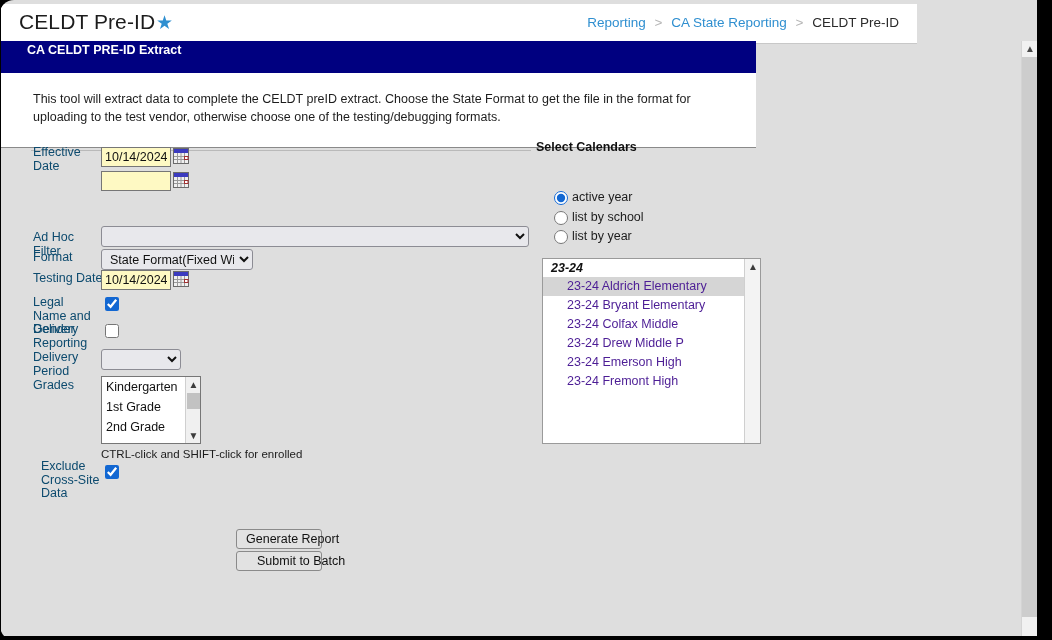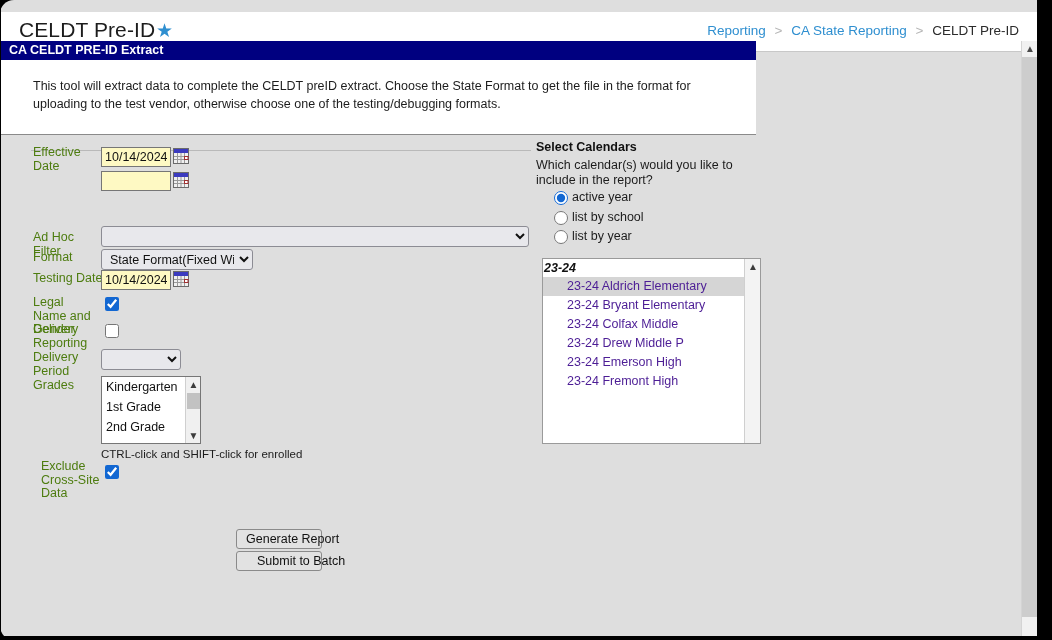--- a/index.html
+++ b/index.html
@@ -24,22 +24,22 @@
     position: absolute;
     left: 1px; top: 0;
     width: 1036px; height: 636px;
     background: #dedede;
     overflow: hidden;
   }
 
   
   #title-bar {
     position: absolute;
-    left: 0; top: 12px;
-    width: 1036px; height: 40px;
+    left: 0; top: 4px;
+    width: 916px; height: 40px;
     background: #ffffff;
     border-bottom: 1px solid #c8c8c8;
   }
   #page-title {
     position: absolute;
     left: 18px; top: 6px;
     font-size: 21px;
     color: #1c1c1c;
     letter-spacing: .1px;
     white-space: nowrap;
@@ -65,27 +65,27 @@
 
   
   #panel {
     position: absolute;
     left: 0; top: 41px;
     width: 755px;
     background: #ffffff;
     border-bottom: 1px solid #8a8a8a;
   }
   #panel-header {
-    height: 19px;
+    height: 32px;
     background: #000080;
     color: #ffffff;
     font-size: 12.5px;
     font-weight: bold;
     line-height: 19px;
-    padding-left: 8px;
+    padding-left: 26px;
     white-space: nowrap;
   }
   #panel-desc {
     padding: 18px 52px 20px 32px;
     font-size: 12.5px;
     color: #1c1c1c;
     line-height: 1.42;
   }
 
   
@@ -97,21 +97,21 @@
   .fieldset-rule {
     position: absolute;
     left: 30px; top: 0;
     width: 500px; height: 1px;
     background: #b9b9b9;
   }
 
   .label {
     position: absolute;
     font-size: 12.5px;
-    color: #4d7c0f;
+    color: #0c4a6e;
     line-height: 13.5px;
     width: 70px;
   }
 
   
   .text-input {
     position: absolute;
     height: 20px;
     border: 1px solid #767676;
     background: #fef9c3;
@@ -243,21 +243,21 @@
     position: absolute;
     left: 541px; top: 258px;
     width: 219px; height: 186px;
     background: #ffffff;
     border: 1px solid #9a9a9a;
     overflow: hidden;
     font-size: 12.5px;
   }
   #calendar-listbox .group-label {
     height: 18px; line-height: 18px;
-    padding-left: 1px;
+    padding-left: 8px;
     font-weight: bold; font-style: italic;
     color: #111;
   }
   #calendar-listbox .cal-opt {
     height: 19px; line-height: 18.5px;
     padding-left: 24px;
     color: #4c1d95;
     white-space: nowrap;
     cursor: pointer;
   }
@@ -406,21 +406,20 @@
       <div class="hint" style="left:100px; top:298px;">CTRL-click and SHIFT-click for enrolled</div>
 
       <div class="label" style="left:40px; top:310px; width:62px;">Exclude Cross-Site Data</div>
       <input type="checkbox" checked="" style="left: 104px; top: 315px;">
 
       <button class="btn" style="left:235px; top:379px; width:86px;">Generate Report</button>
       <button class="btn" style="left:235px; top:401px; width:86px;padding-left:20px;">Submit to Batch</button>
     </div>
 
     <div id="calendars-title">Select Calendars</div>
-    <div id="calendars-question">Which calendar(s) would you like to include in the report?</div>
 
     <div class="radio-row" style="top:191px;">
       <input type="radio" name="calmode" checked="" style="left: 0px; top: 0px;">
       <span class="rlabel">active year</span>
     </div>
     <div class="radio-row" style="top:211px;">
       <input type="radio" name="calmode" style="left: 0px; top: 0px;">
       <span class="rlabel">list by school</span>
     </div>
     <div class="radio-row" style="top:230px;">

